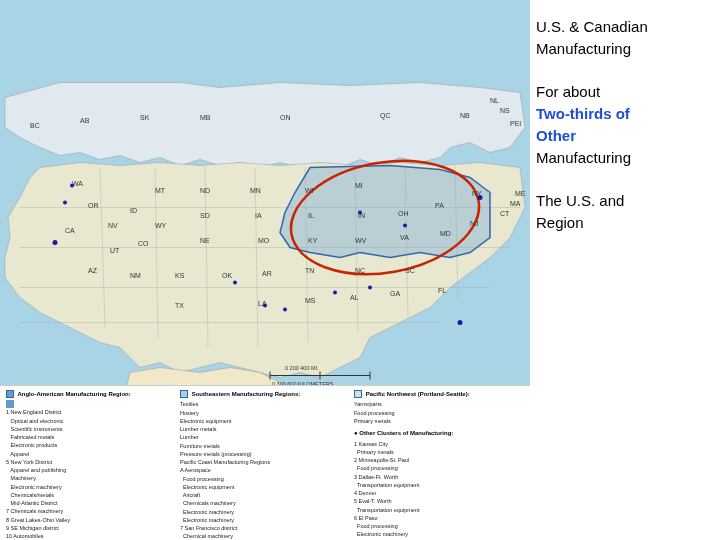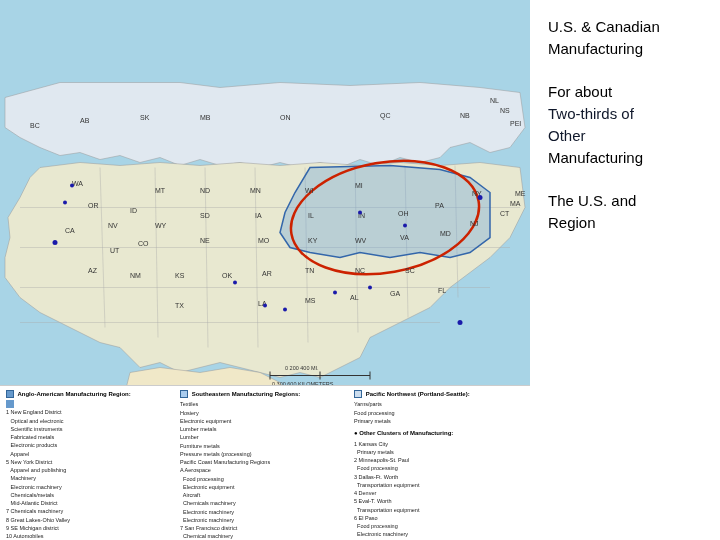--- a/index.html
+++ b/index.html
@@ -71,35 +71,35 @@
       vertical-align: middle;
     }
 
     
     #right-panel {
       flex: 0 0 190px;
       height: 540px;
       background: white;
       display: flex;
       flex-direction: column;
-      padding: 16px 18px;
+      padding: 16px 6px;
       justify-content: flex-start;
     }
 
     #title-text {
       font-size: 15px;
       line-height: 1.45;
       color: #000;
       font-family: Arial, sans-serif;
       font-weight: normal;
     }
 
     #title-text .highlight {
-      color: #0f172a;
-      font-weight: normal;
+      color: #1d4ed8;
+      font-weight: bold;
     }
 
     
     .us-land { fill: #e8e8d0; stroke: #999; stroke-width: 0.5; }
     .canada-land { fill: #e0e8f0; stroke: #999; stroke-width: 0.5; }
     .mexico-land { fill: #f0e8c8; stroke: #999; stroke-width: 0.5; }
     .mfg-belt { fill: rgba(100,160,220,0.35); stroke: #3366aa; stroke-width: 1.5; }
     .mfg-oval { fill: none; stroke: #cc2200; stroke-width: 2.5; }
     .region-dot { fill: #1a1aaa; }
   </style>

